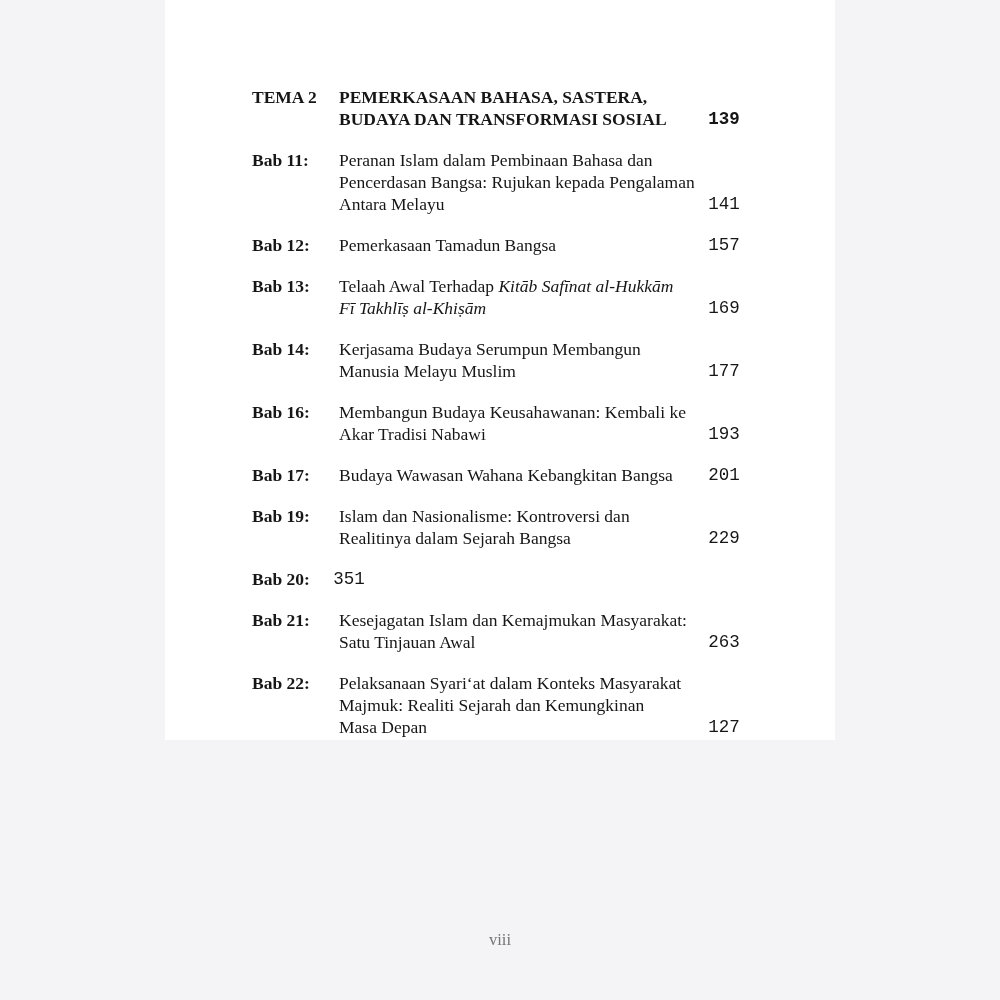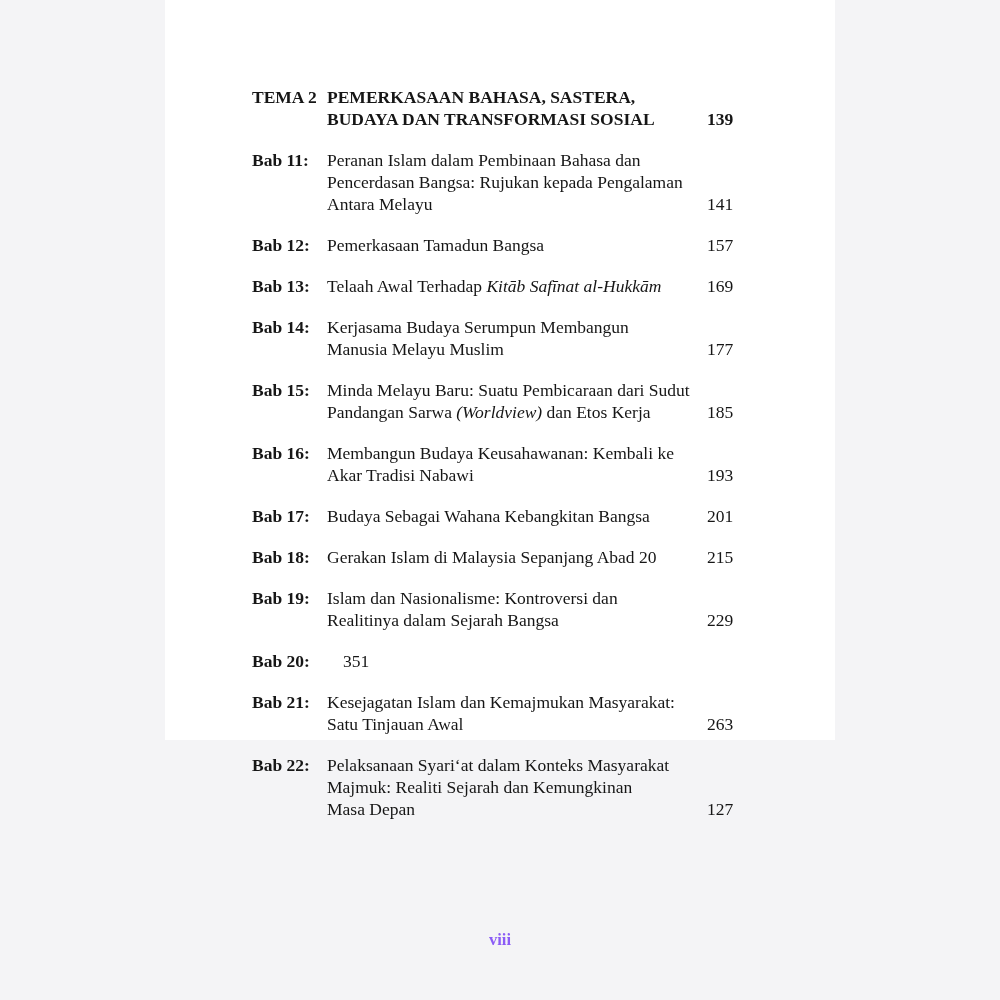--- a/index.html
+++ b/index.html
@@ -39,44 +39,45 @@
     font-weight: bold;
     white-space: nowrap;
   }
   .entry .title {
     flex: 1 1 auto;
     min-width: 0;
   }
   .entry .title .line {
     display: block;
     white-space: pre;
+    margin-left: 12px;
   }
   .entry .title em {
     font-style: italic;
   }
   .entry .pagenum {
     flex: 0 0 auto;
     align-self: flex-end;
-    margin-left: 16px;
+    margin-left: 5px;
     min-width: 34px;
-    text-align: left;
+    text-align: center;
+    font-family: Liberation Mono, monospace;
   }
   .entry.theme {
     font-weight: bold;
   }
   .folio {
     position: absolute;
     top: 929px;
     left: 0;
     width: 100%;
     text-align: center;
     font-size: 16.5px;
     line-height: 22px;
-    color: #8b5cf6;
-    font-weight: bold;
+    color: #737373;
   }
 </style>
 </head>
 <body>
 
 <div class="page">
   <div class="toc">
       <section class="entry theme">
     <span class="label">TEMA 2</span>
     <span class="title">
@@ -98,60 +99,46 @@
     <span class="label">Bab 12:</span>
     <span class="title">
           <span class="line"><span>Pemerkasaan Tamadun Bangsa</span></span>
         </span>
     <span class="pagenum">157</span>
   </section>
       <section class="entry">
     <span class="label">Bab 13:</span>
     <span class="title">
           <span class="line"><span>Telaah Awal Terhadap </span><em>Kitāb Safīnat al-Hukkām</em></span>
+          <span class="line"><em>Fī Takhlīṣ al-Khiṣām</em></span>
         </span>
     <span class="pagenum">169</span>
   </section>
       <section class="entry">
     <span class="label">Bab 14:</span>
     <span class="title">
           <span class="line"><span>Kerjasama Budaya Serumpun Membangun</span></span>
           <span class="line"><span>Manusia Melayu Muslim</span></span>
         </span>
     <span class="pagenum">177</span>
   </section>
       <section class="entry">
-    <span class="label">Bab 15:</span>
-    <span class="title">
-          <span class="line"><span>Minda Melayu Baru: Suatu Pembicaraan dari Sudut</span></span>
-          <span class="line"><span>Pandangan Sarwa </span><em>(Worldview)</em><span> dan Etos Kerja</span></span>
-        </span>
-    <span class="pagenum">185</span>
-  </section>
-      <section class="entry">
     <span class="label">Bab 16:</span>
     <span class="title">
           <span class="line"><span>Membangun Budaya Keusahawanan: Kembali ke</span></span>
           <span class="line"><span>Akar Tradisi Nabawi</span></span>
         </span>
     <span class="pagenum">193</span>
   </section>
       <section class="entry">
     <span class="label">Bab 17:</span>
     <span class="title">
-          <span class="line"><span>Budaya Sebagai Wahana Kebangkitan Bangsa</span></span>
+          <span class="line"><span>Budaya Wawasan Wahana Kebangkitan Bangsa</span></span>
         </span>
     <span class="pagenum">201</span>
-  </section>
-      <section class="entry">
-    <span class="label">Bab 18:</span>
-    <span class="title">
-          <span class="line"><span>Gerakan Islam di Malaysia Sepanjang Abad 20</span></span>
-        </span>
-    <span class="pagenum">215</span>
   </section>
       <section class="entry">
     <span class="label">Bab 19:</span>
     <span class="title">
           <span class="line"><span>Islam dan Nasionalisme: Kontroversi dan</span></span>
           <span class="line"><span>Realitinya dalam Sejarah Bangsa</span></span>
         </span>
     <span class="pagenum">229</span>
   </section>
       <section class="entry">

